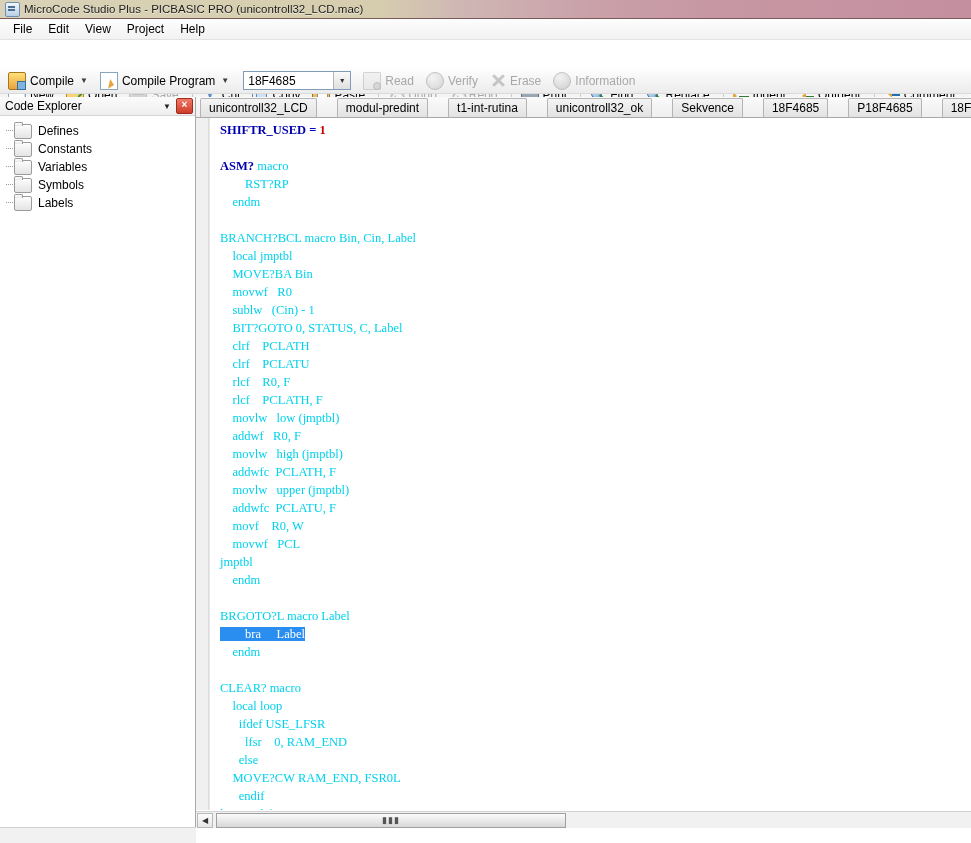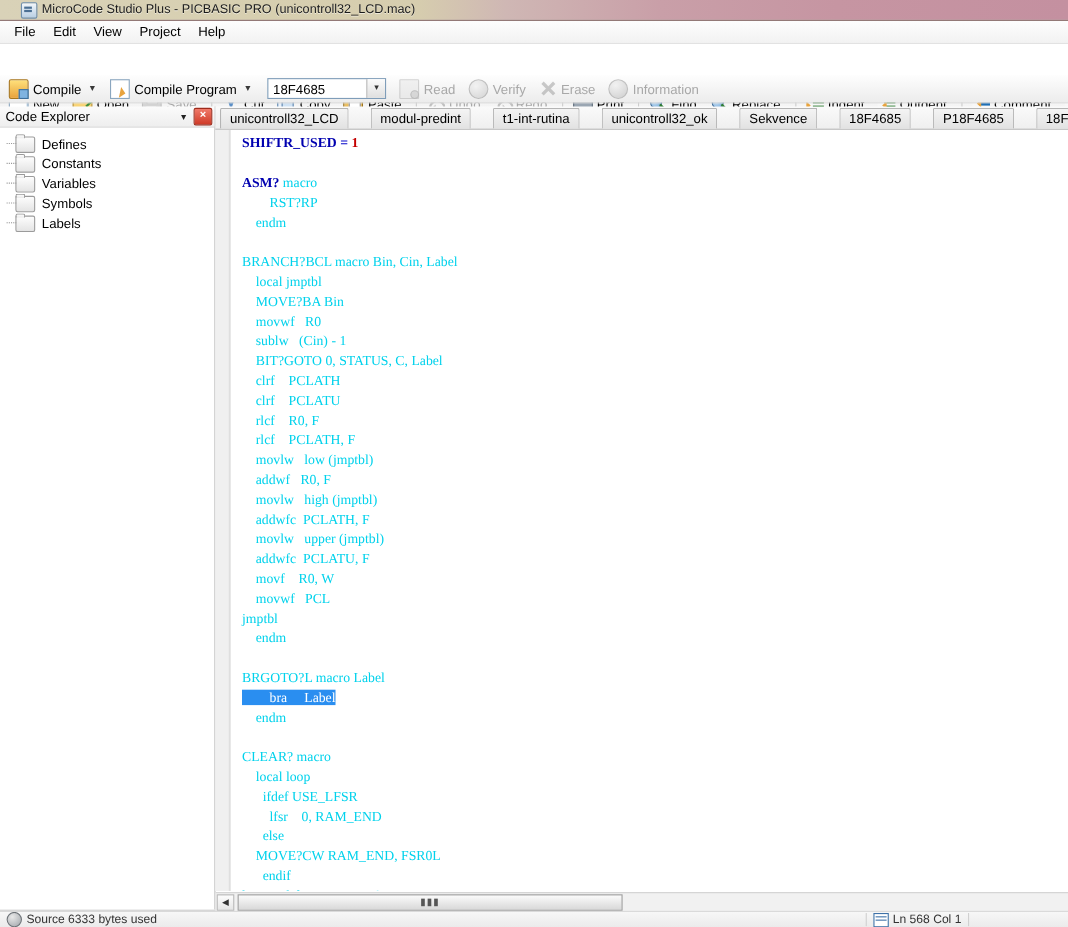--- a/index.html
+++ b/index.html
@@ -16,21 +16,21 @@
   
   .titlebar {
     position: absolute; left: 0; top: 0; width: 971px; height: 18px;
     background: linear-gradient(to right,
         #d9d2b8 0px, #d7cfb0 240px, #d6cdae 380px,
         #cfb7b4 460px, #c99fa8 600px, #c695a2 760px, #c490a0 971px);
     border-bottom: 1px solid #7a5a58;
     overflow: hidden;
   }
   .titlebar .tb-inner {
-    display: flex; align-items: center; height: 18px; padding-left: 19px;
+    display: flex; align-items: center; height: 18px; padding-left: 5px;
   }
   .app-icon {
     width: 13px; height: 13px; margin-right: 4px; flex: 0 0 auto;
     background: linear-gradient(#f2f6fa,#b9cfe4);
     border: 1px solid #6f8fae; border-radius: 2px;
     position: relative;
   }
   .app-icon::after{
     content:""; position:absolute; left:2px; top:3px; width:7px; height:2px;
     background:#4a6f93; box-shadow: 0 3px 0 #4a6f93;
@@ -443,28 +443,14 @@
     </div>
   </div>
 
   <div class="hscroll">
     <div class="hs-arrow">◀</div>
     <div class="hs-thumb">▮▮▮</div>
   </div>
 
   <div class="left-bottom"></div>
 
-  <div class="statusbar">
-    <div class="sb-cell">
-      <span class="sb-ico-src"></span>
-      <span>Source  6333 bytes used</span>
-    </div>
-    <div class="sb-spacer"></div>
-    <div class="sb-sep"></div>
-    <div class="sb-cell">
-      <span class="sb-ico-pos"></span>
-      <span>Ln 568   Col 1</span>
-    </div>
-    <div class="sb-sep"></div>
-    <div style="width:90px"></div>
-  </div>
 
 </div>
 
 </body></html>

